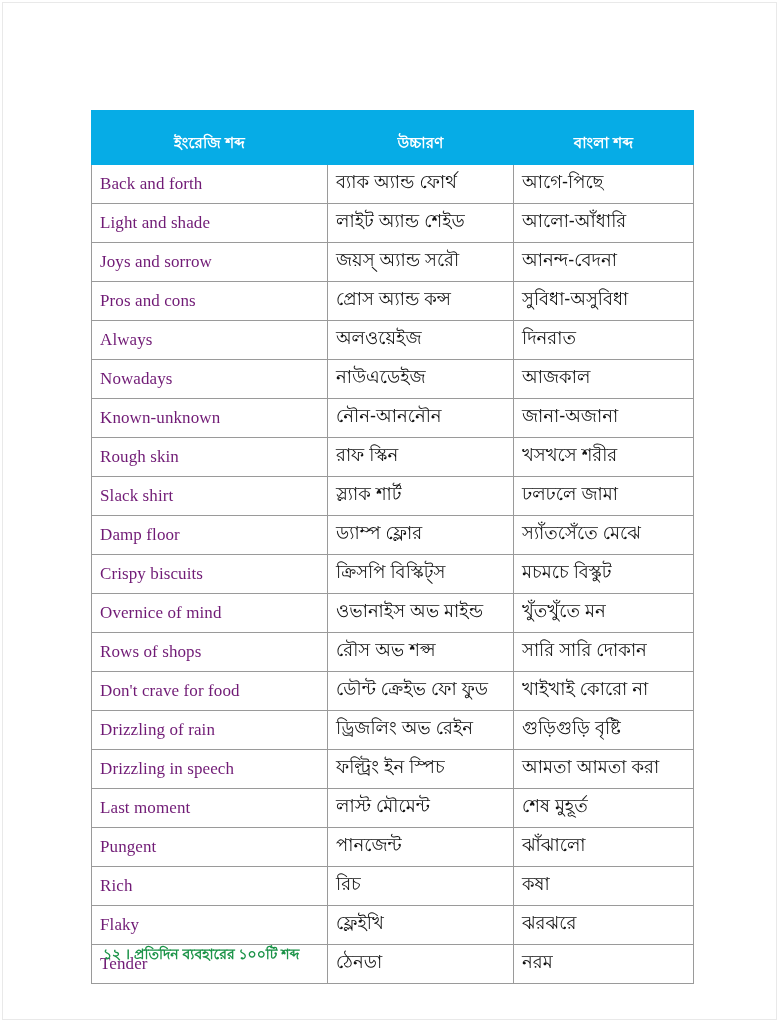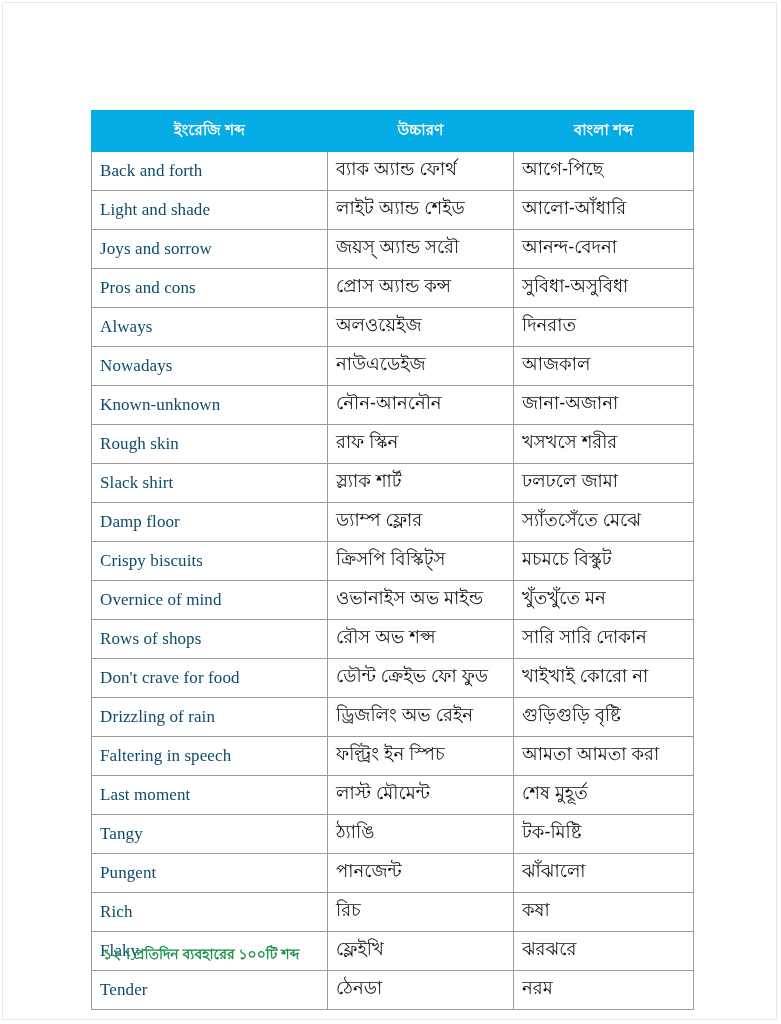--- a/index.html
+++ b/index.html
@@ -40,37 +40,37 @@
   #word-table col.c-pron    { width: 186px; }
   #word-table col.c-bangla  { width: 180px; }
 
   #word-table thead th {
     background: #06ace6;
     color: #ffffff;
     font-family: "Liberation Sans", "DejaVu Sans", sans-serif;
     font-weight: bold;
     font-size: 15px;
     text-align: center;
-    padding: 7px 4px 8px 4px;
+    padding: 20px 4px 8px 4px;
     border: 1px solid #06ace6;
     letter-spacing: 0.2px;
   }
 
   #word-table tbody td {
     border: 1px solid #9a9a9a;
     padding: 3px 8px 4px 8px;
     vertical-align: middle;
     height: 22px;
     background: #ffffff;
   }
 
   #word-table tbody td.english {
     font-family: "Liberation Serif", "DejaVu Serif", serif;
     font-size: 17px;
-    color: #0c4a6e;
+    color: #701a75;
     letter-spacing: 0.1px;
   }
 
   #word-table tbody td.pron,
   #word-table tbody td.bangla {
     font-family: "Liberation Sans", "DejaVu Sans", sans-serif;
     font-size: 18px;
     color: #111111;
   }
 
@@ -177,35 +177,30 @@
           <td class="english">Don't crave for food</td>
           <td class="pron">ডৌন্ট ক্রেইভ ফো ফুড</td>
           <td class="bangla">খাইখাই কোরো না</td>
         </tr>
         <tr>
           <td class="english">Drizzling of rain</td>
           <td class="pron">ড্রিজলিং অভ রেইন</td>
           <td class="bangla">গুড়িগুড়ি বৃষ্টি</td>
         </tr>
         <tr class="no-top-rule">
-          <td class="english">Faltering in speech</td>
+          <td class="english">Drizzling in speech</td>
           <td class="pron">ফল্ট্রিং ইন স্পিচ</td>
           <td class="bangla">আমতা আমতা করা</td>
         </tr>
         <tr>
           <td class="english">Last moment</td>
           <td class="pron">লাস্ট মৌমেন্ট</td>
           <td class="bangla">শেষ মুহূর্ত</td>
         </tr>
         <tr>
-          <td class="english">Tangy</td>
-          <td class="pron">ঠ্যাঙি</td>
-          <td class="bangla">টক-মিষ্টি</td>
-        </tr>
-        <tr>
           <td class="english">Pungent</td>
           <td class="pron">পানজেন্ট</td>
           <td class="bangla">ঝাঁঝালো</td>
         </tr>
         <tr>
           <td class="english">Rich</td>
           <td class="pron">রিচ</td>
           <td class="bangla">কষা</td>
         </tr>
         <tr>

